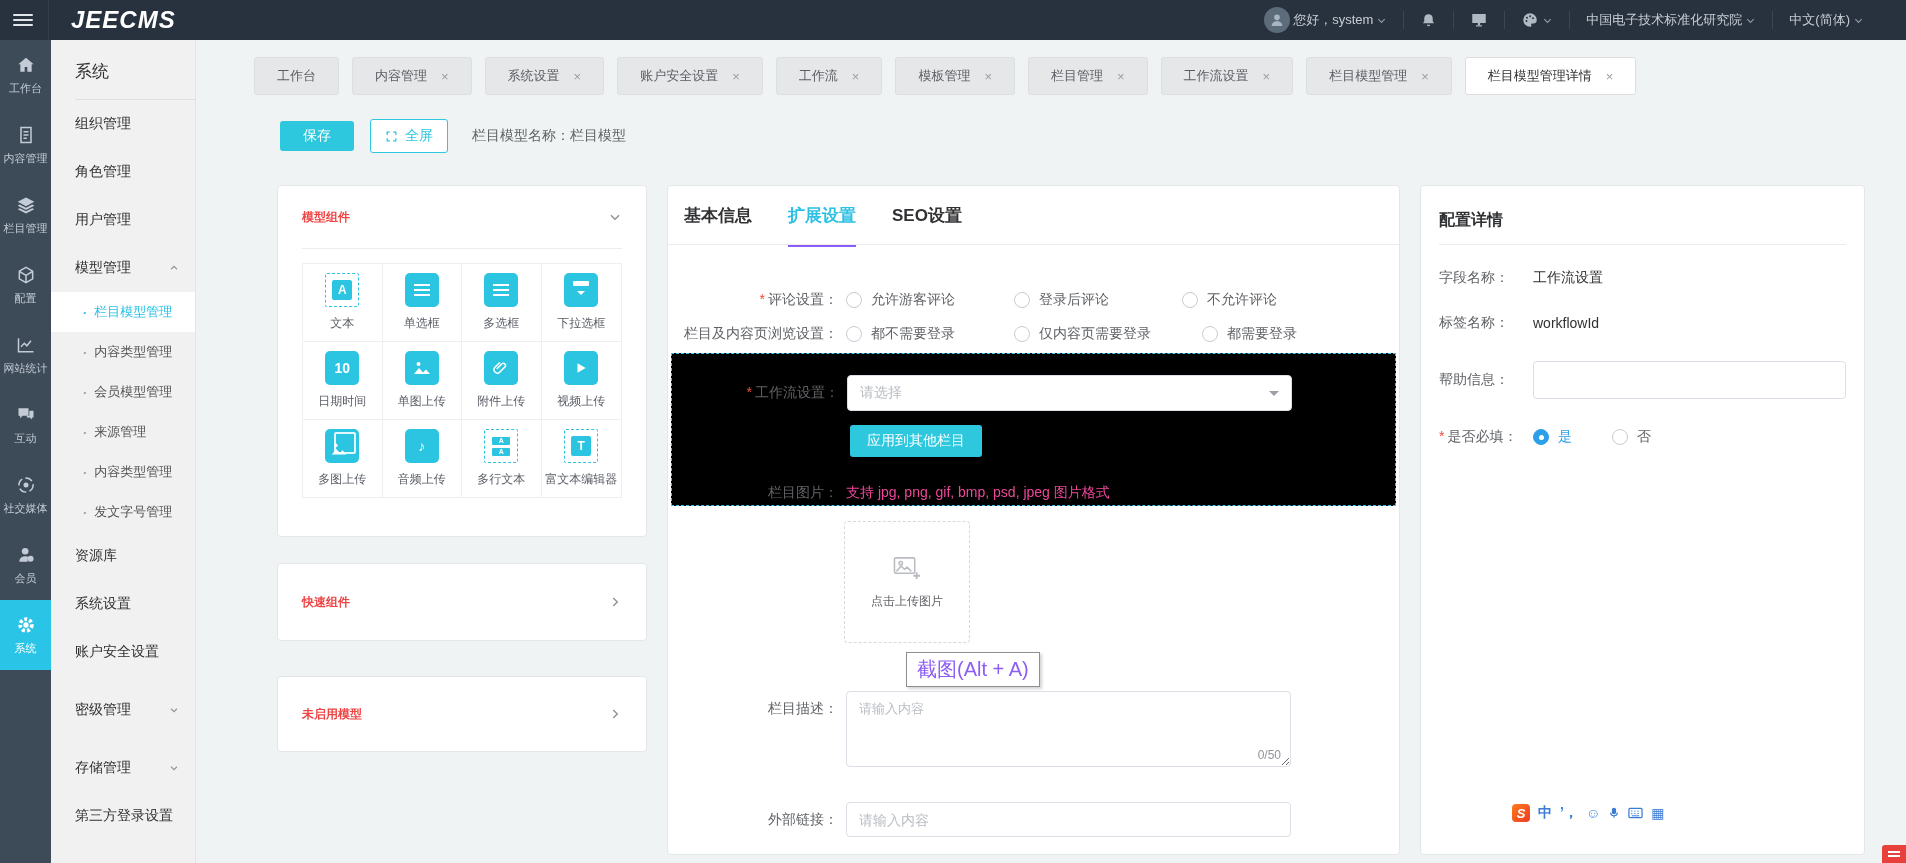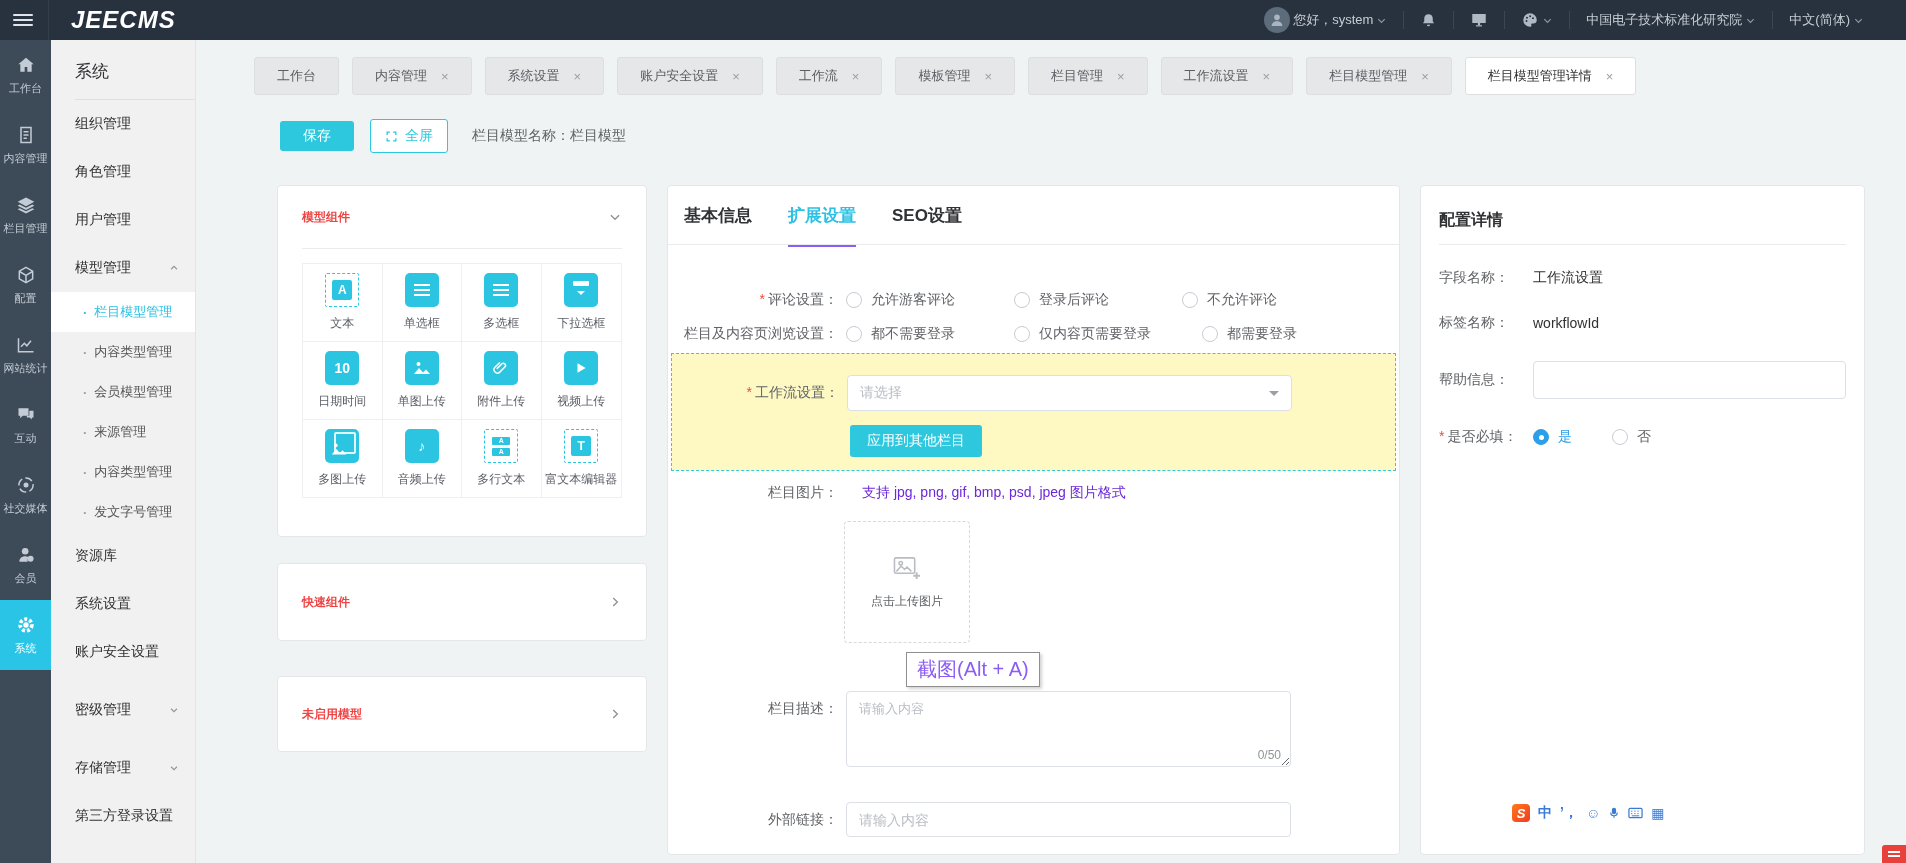--- a/index.html
+++ b/index.html
@@ -76,25 +76,25 @@
   .mtab.active{color:#2BC0E4;border-bottom:3px solid #8b5cf6}
   .mdivider{position:absolute;left:0;right:0;top:58px;border-top:1px solid #E9ECEF}
   .frow{position:absolute;left:0;display:flex;align-items:center;font-size:14px;color:#606266}
   .flabel{width:170px;text-align:right;flex:none}
   .req{color:#F5483B;margin-right:3px}
   .radio{width:14px;height:14px;border:1px solid #c9ccd4;border-radius:50%;background:#fff;flex:none;display:inline-block;position:relative;cursor:pointer}
   .radio.checked{background:#2D9FE8;border-color:#2D9FE8}
   .radio.checked::after{content:"";position:absolute;left:4.5px;top:4.5px;width:5px;height:5px;border-radius:50%;background:#fff}
   .opt{display:flex;align-items:center;gap:9px;margin-left:8px;width:160px;cursor:pointer}
   .opt.w2{width:180px}
-  .wfbox{position:absolute;left:3px;right:3px;top:167px;height:118px;background:#fef9c3;border:1px dashed #35C8E4;box-sizing:border-box}
+  .wfbox{position:absolute;left:3px;right:3px;top:167px;height:153px;background:#000000;border:1px dashed #35C8E4;box-sizing:border-box}
   .select{width:445px;height:36px;background:#fff;border:1px solid #dcdfe6;border-radius:4px;box-sizing:border-box;display:flex;align-items:center;padding:0 30px 0 12px;color:#b9bdc4;font-size:14px;position:relative;cursor:pointer}
   .select i{position:absolute;right:12px;top:15px;width:0;height:0;border:5px solid transparent;border-top-color:#9aa0a6}
   .btn-apply{position:absolute;left:178px;top:71px;width:132px;height:32px;background:#2EC8DE;color:#fff;border:none;border-radius:3px;font-size:14px;cursor:pointer;font-family:inherit}
-  .hint{color:#6d28d9;margin-left:24px}
+  .hint{color:#ec4899;margin-left:8px}
   .upload{position:absolute;left:176px;top:335px;width:124px;height:120px;border:1px dashed #d8d8d8;border-radius:4px;display:flex;flex-direction:column;align-items:center;justify-content:center;gap:12px;cursor:pointer;background:#fff;color:#b9bcc1}
   .upload span{font-size:12px;color:#606266}
   .tooltip{position:absolute;left:238px;top:466px;background:#fff;border:1px solid #8f8f8f;box-shadow:2px 2px 3px rgba(0,0,0,.18);padding:3px 10px;font-size:20px;color:#8b5cf6;white-space:nowrap}
   .ta-wrap{position:relative;margin-left:8px}
   textarea{width:445px;height:76px;box-sizing:border-box;border:1px solid #dcdfe6;border-radius:4px;padding:8px 12px 18px;font-family:inherit;font-size:13px;color:#303133;resize:both}
   textarea::placeholder,input::placeholder{color:#b9bdc4}
   .counter{position:absolute;right:10px;bottom:8px;font-size:12px;color:#909399}
   .txt-input{width:445px;height:35px;box-sizing:border-box;border:1px solid #dcdfe6;border-radius:4px;padding:0 12px;font-family:inherit;font-size:14px;color:#303133;margin-left:8px}
   
   .rtitle{position:absolute;left:18px;top:24px;font-size:16px;font-weight:bold;color:#303133}

